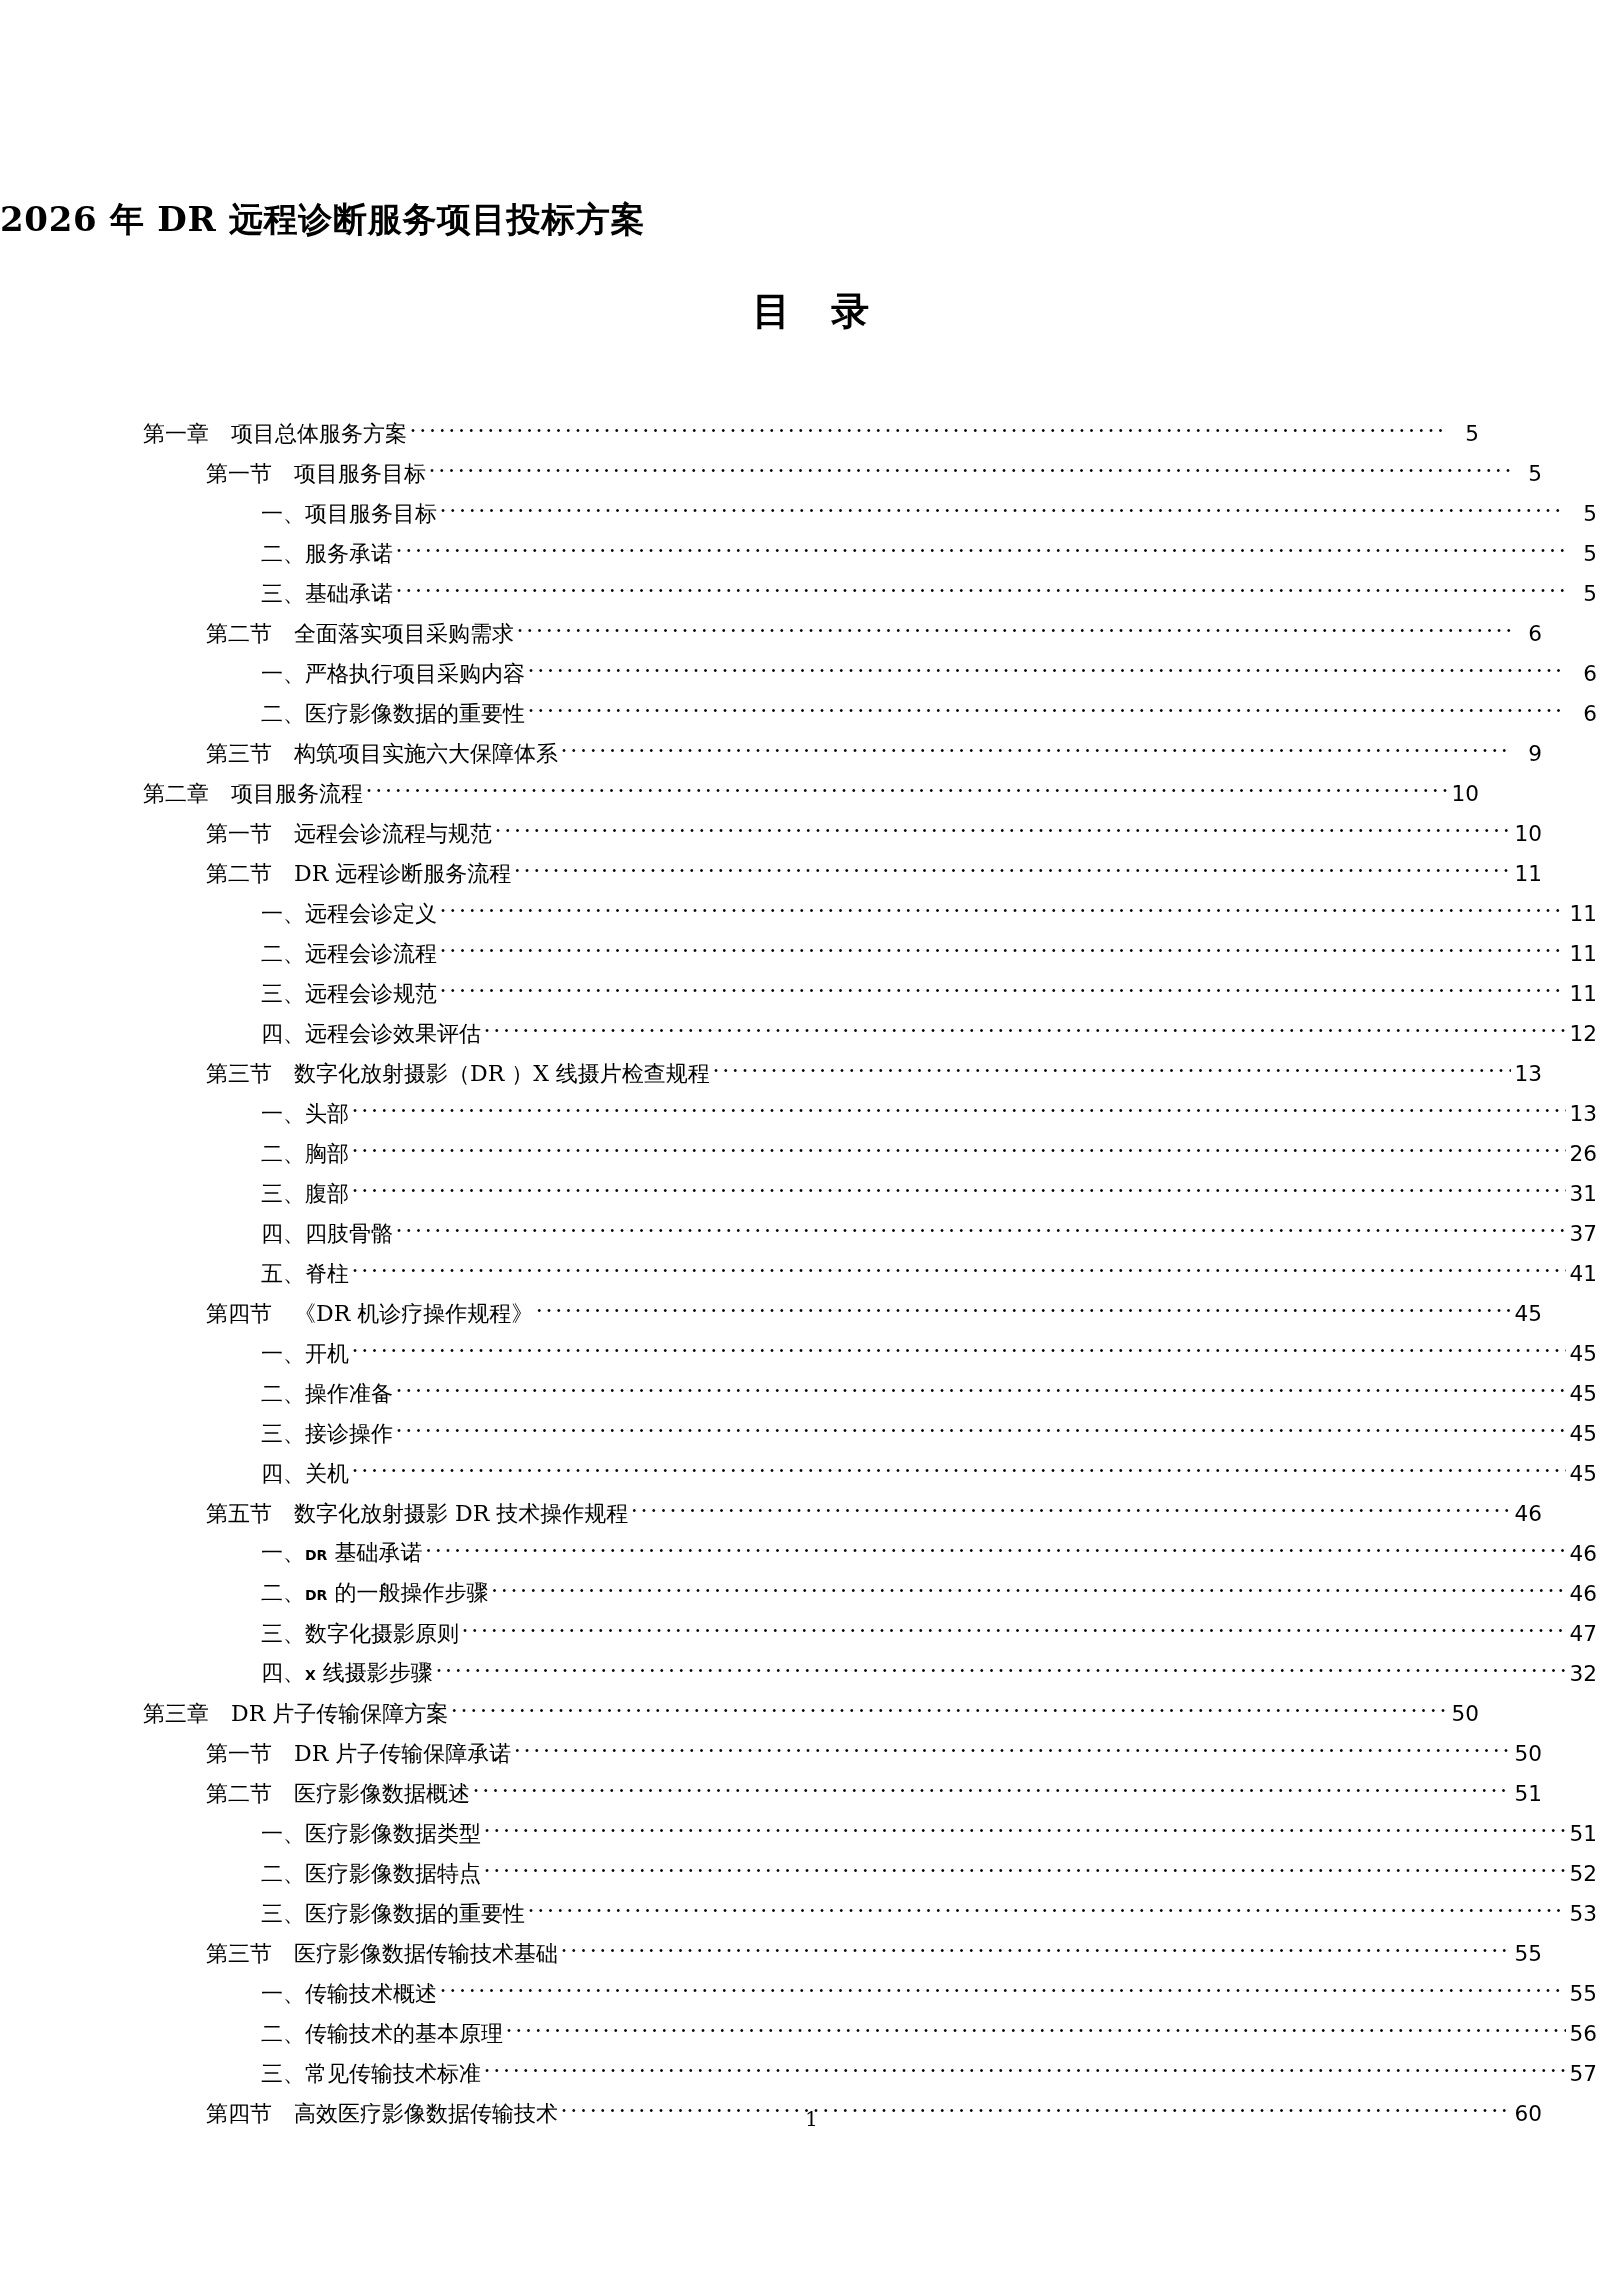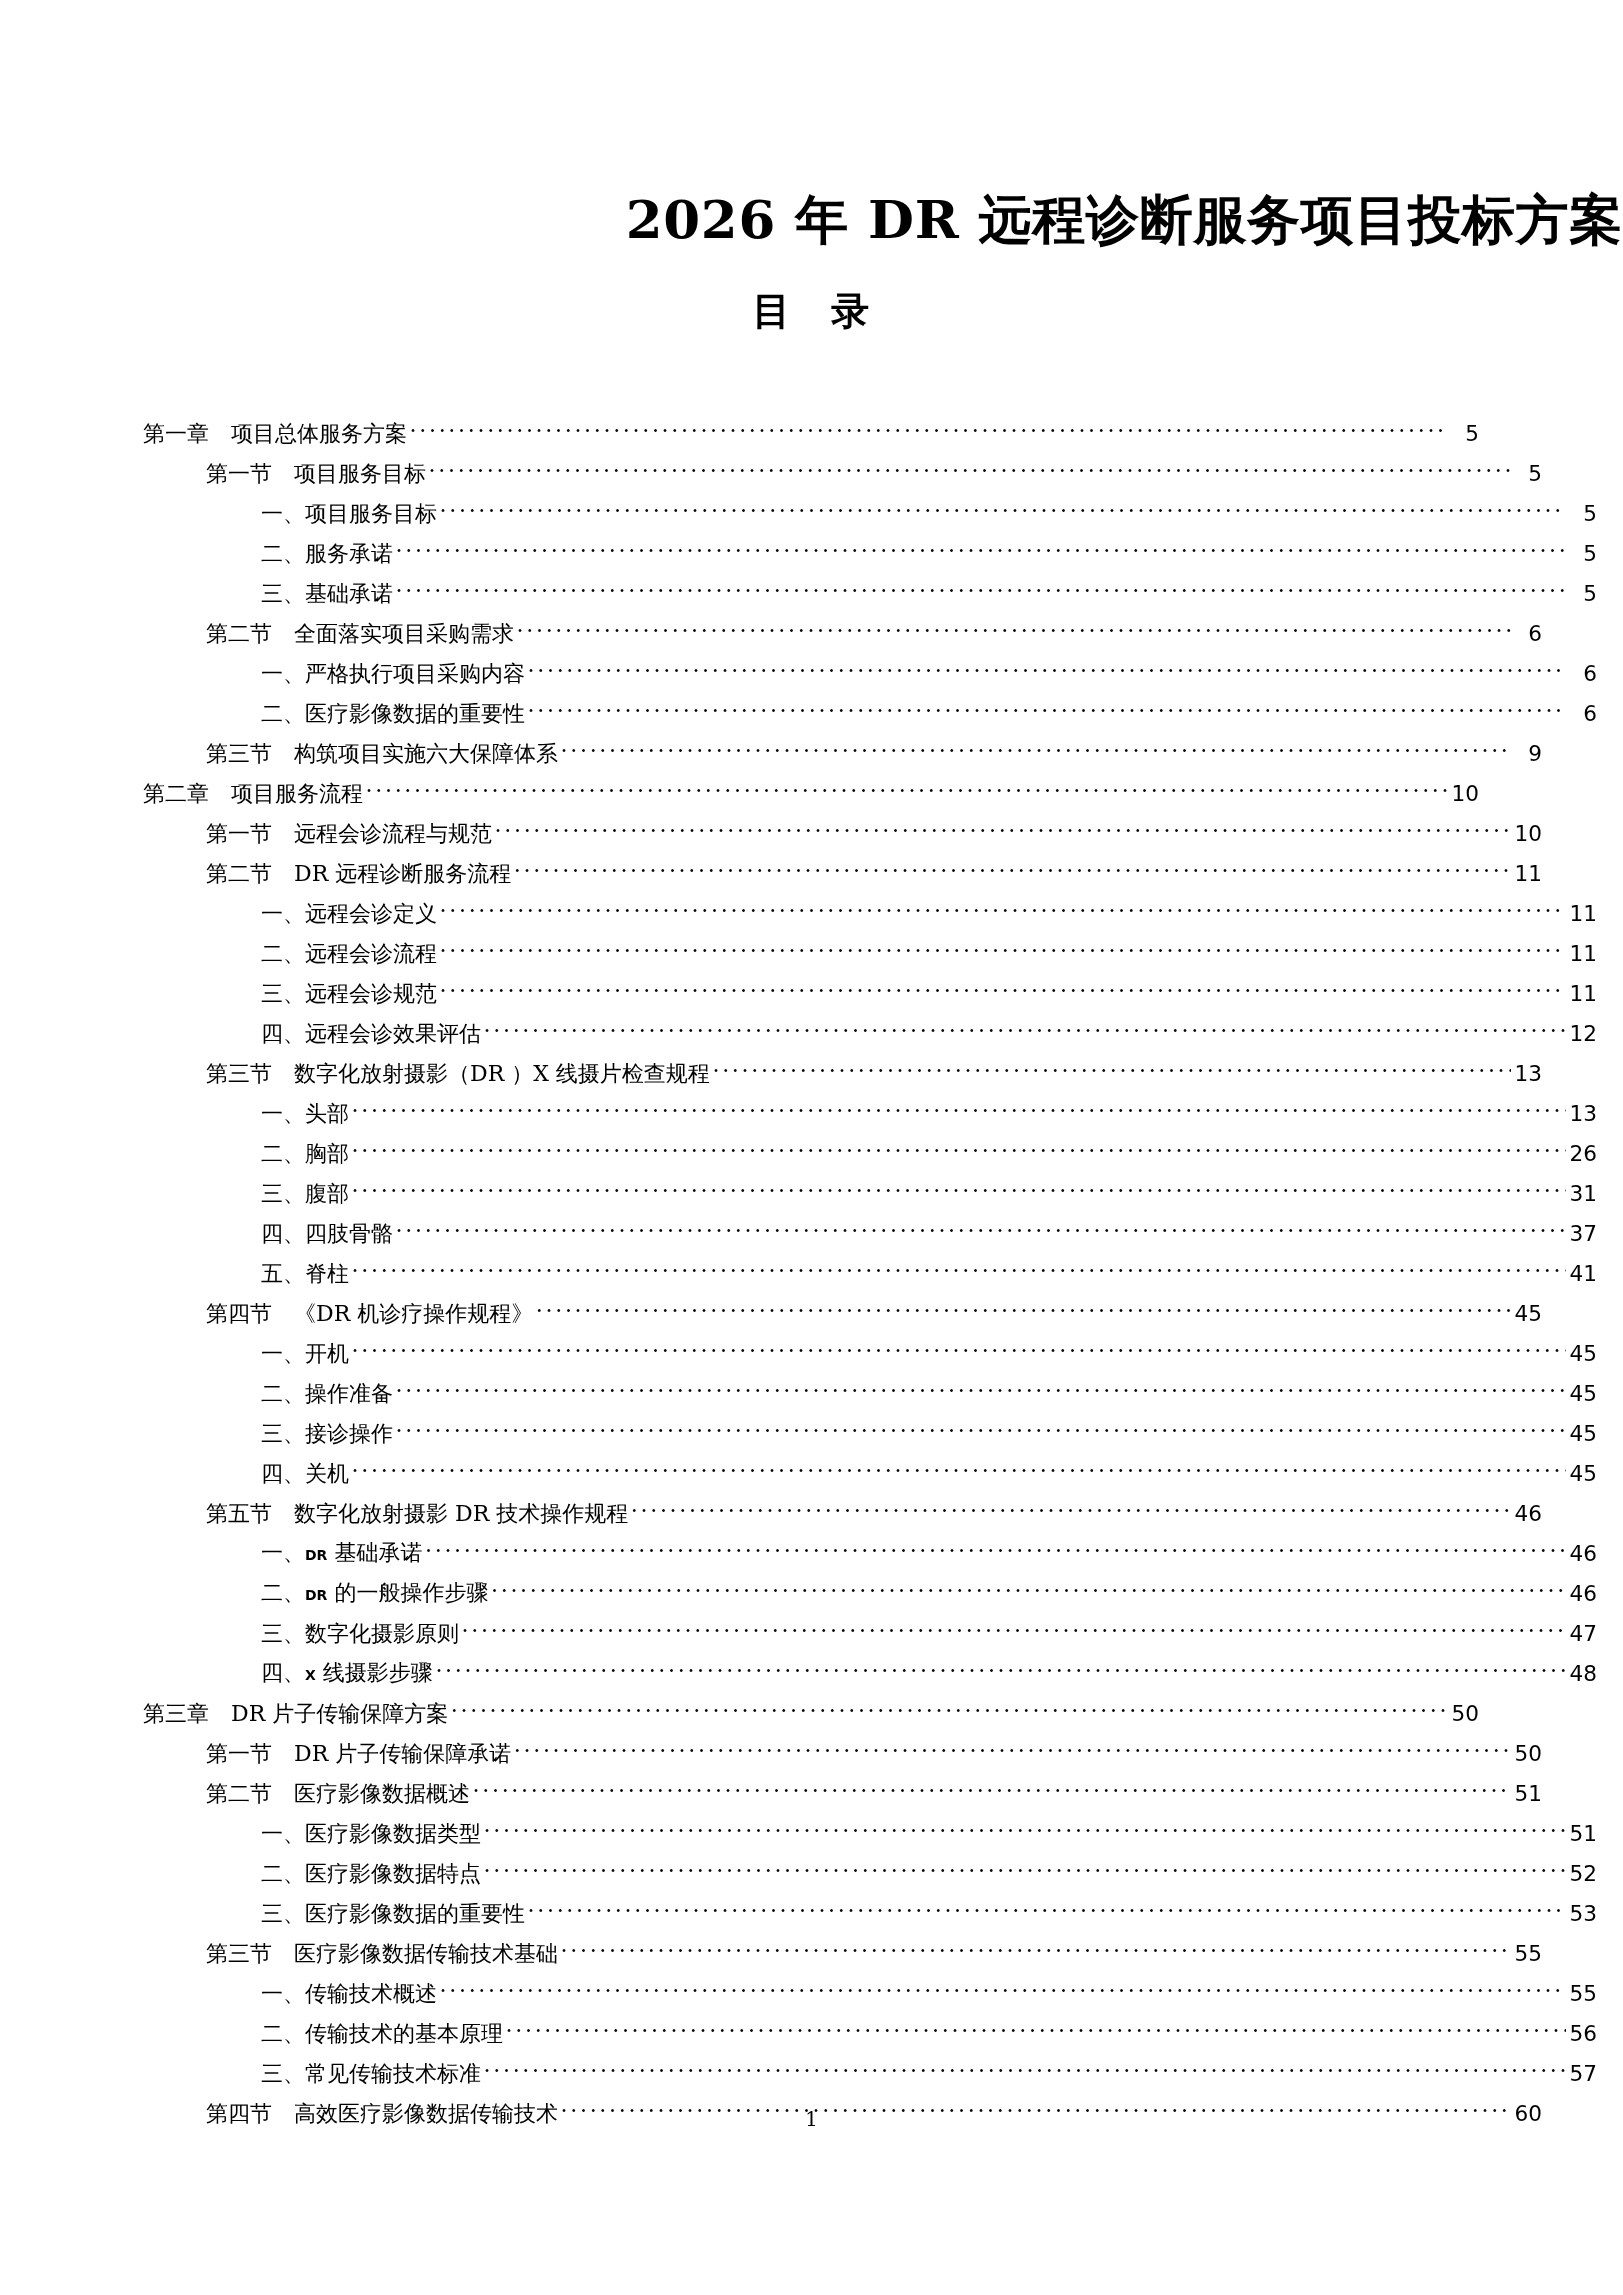--- a/index.html
+++ b/index.html
@@ -21,24 +21,24 @@
     box-sizing: border-box;
     overflow: hidden;
   }
 
   
   .doc-title {
     position: absolute;
     top: 194px;
     left: 0;
     width: 1623px;
-    text-align: right;
+    text-align: left;
     font-family: "DejaVu Serif", "Liberation Serif", serif;
     font-weight: bold;
-    font-size: 53px;
+    font-size: 34px;
     line-height: 51px;
     letter-spacing: 0.7px;
     white-space: nowrap;
   }
   .toc-heading {
     position: absolute;
     top: 287px;
     left: 0;
     width: 1623px;
     text-align: center;
@@ -284,21 +284,21 @@
         <span class="toc-page">46</span>
       </div>
       <div class="toc-row lvl-3">
         <span class="toc-label">三、数字化摄影原则</span>
         <span class="toc-leader"></span>
         <span class="toc-page">47</span>
       </div>
       <div class="toc-row lvl-3">
         <span class="toc-label">四、<span class="sans-b">X</span><span> 线摄影步骤</span></span>
         <span class="toc-leader"></span>
-        <span class="toc-page">48</span>
+        <span class="toc-page">32</span>
       </div>
       <div class="toc-row lvl-1">
         <span class="toc-label">第三章　DR 片子传输保障方案</span>
         <span class="toc-leader"></span>
         <span class="toc-page">50</span>
       </div>
       <div class="toc-row lvl-2">
         <span class="toc-label">第一节　DR 片子传输保障承诺</span>
         <span class="toc-leader"></span>
         <span class="toc-page">50</span>

